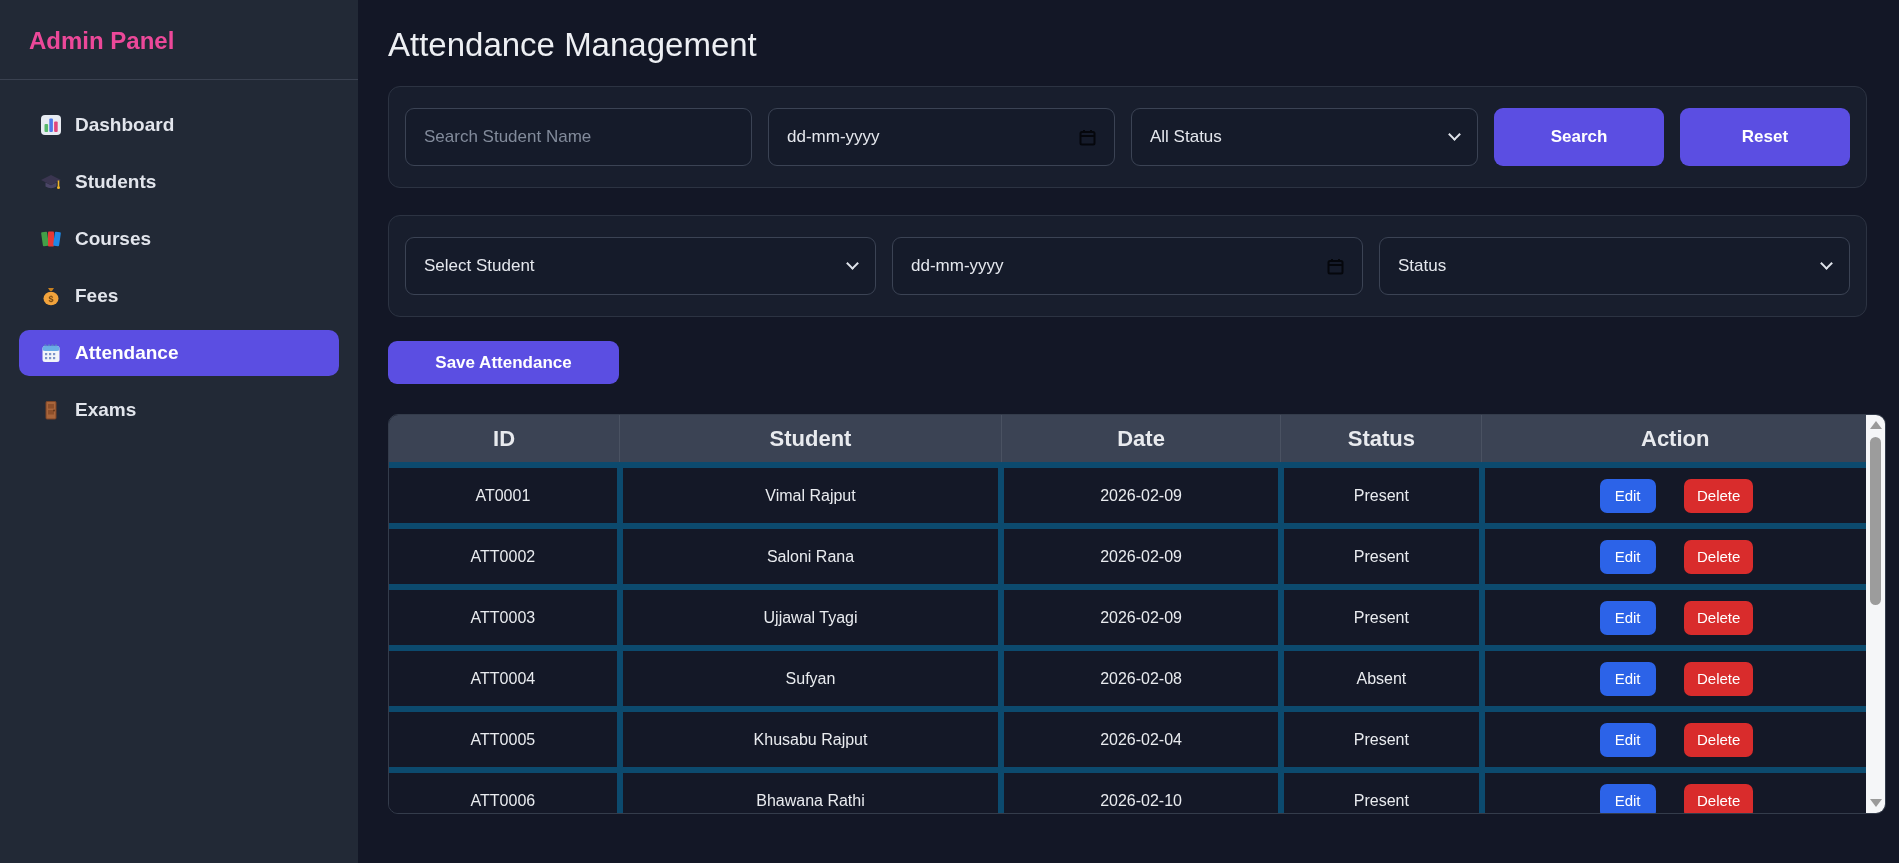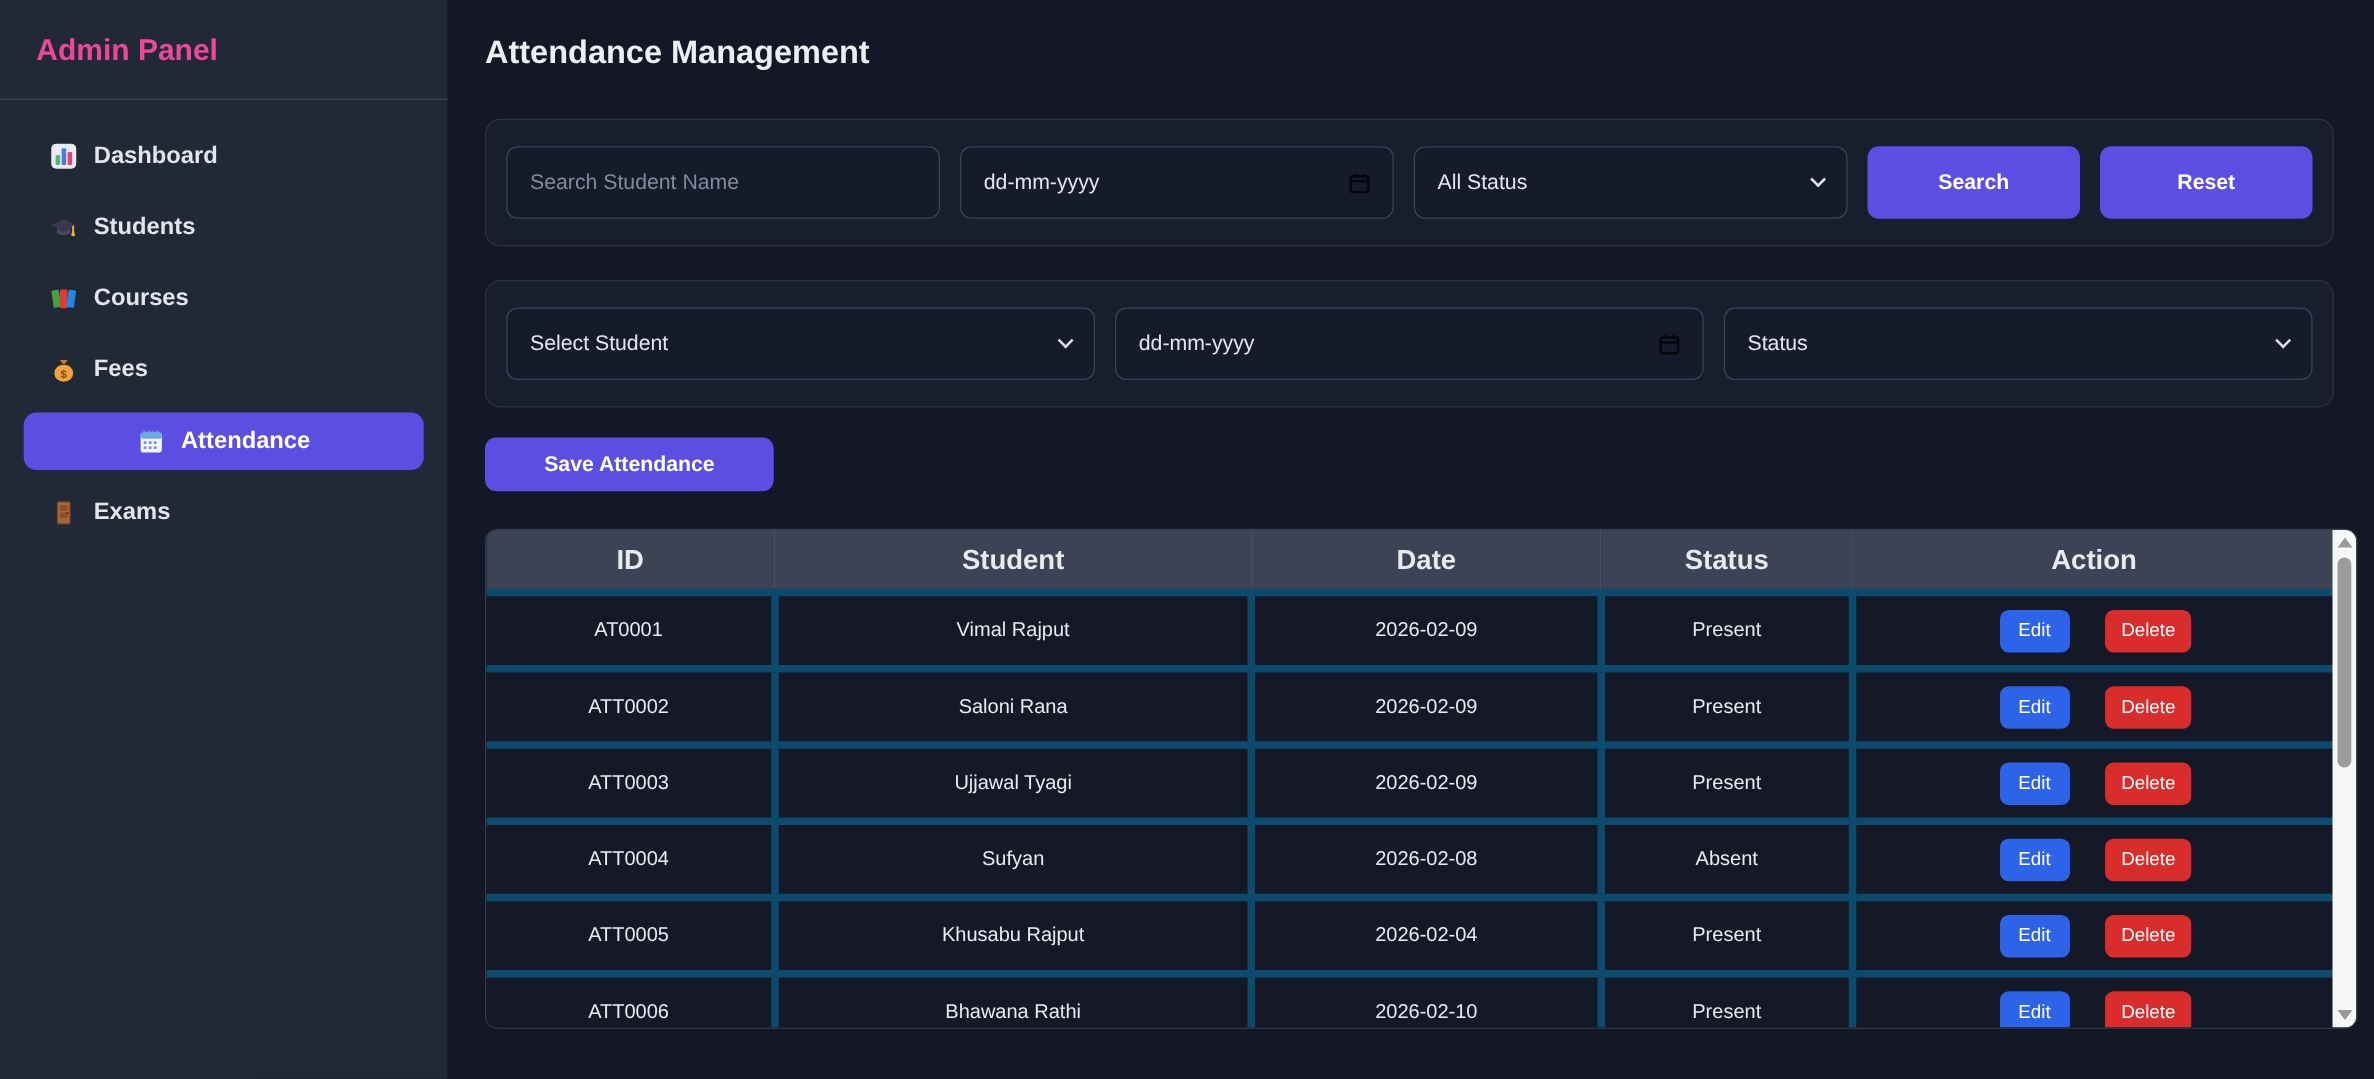--- a/index.html
+++ b/index.html
@@ -22,27 +22,27 @@
     padding:27px 10px 24px 10px;
   }
   .sidebar-divider { height:1px; background:#3a4150; margin:0 -19px; }
   .menu { margin-top:22px; }
   .menu-item {
     display:flex; align-items:center; gap:13px;
     height:46px; padding:0 21px; margin-bottom:11px;
     border-radius:10px; cursor:pointer;
     font-size:19px; font-weight:700; color:#e2e5ec;
   }
-  .menu-item.active { background:var(--accent,#5b4ee2); color:#ffffff;justify-content:center; }
+  .menu-item.active { background:var(--accent,#5b4ee2); color:#ffffff; }
   .menu-item .icon { width:22px; height:22px; display:inline-flex; }
   .menu-item .icon svg { width:22px; height:22px; }
 
   
   .main { flex:1; padding:26px 13px 0 30px; position:relative; }
-  .page-title { font-size:26px; font-weight:700; color:#edeff3; margin-bottom:38px; }
+  .page-title { font-size:33px; font-weight:400; color:#edeff3; margin-bottom:22px; }
   .content-w { width:1479px; }
 
   .card {
     background:#181e2d;
     border:1px solid #2c3342;
     border-radius:12px;
     padding:21px 16px;
     display:flex; gap:16px; align-items:center;
   }
   .card.filters { margin-bottom:27px; }

